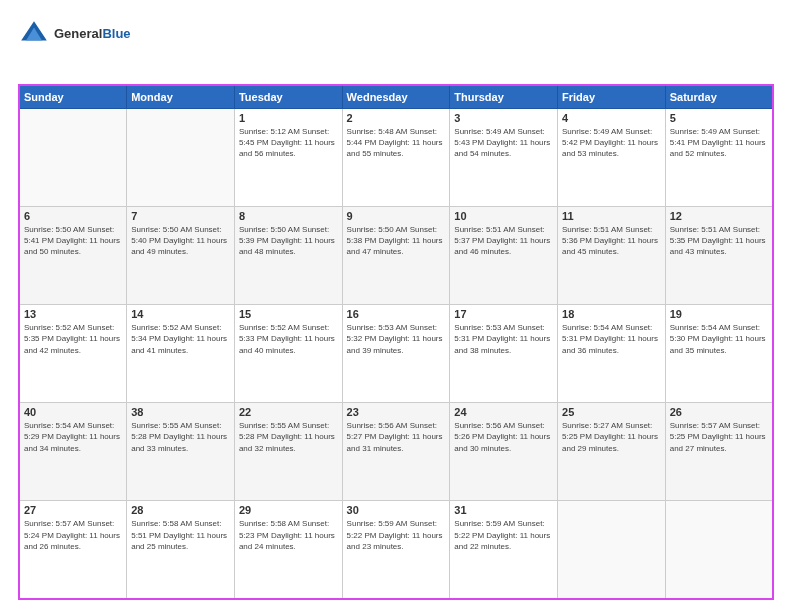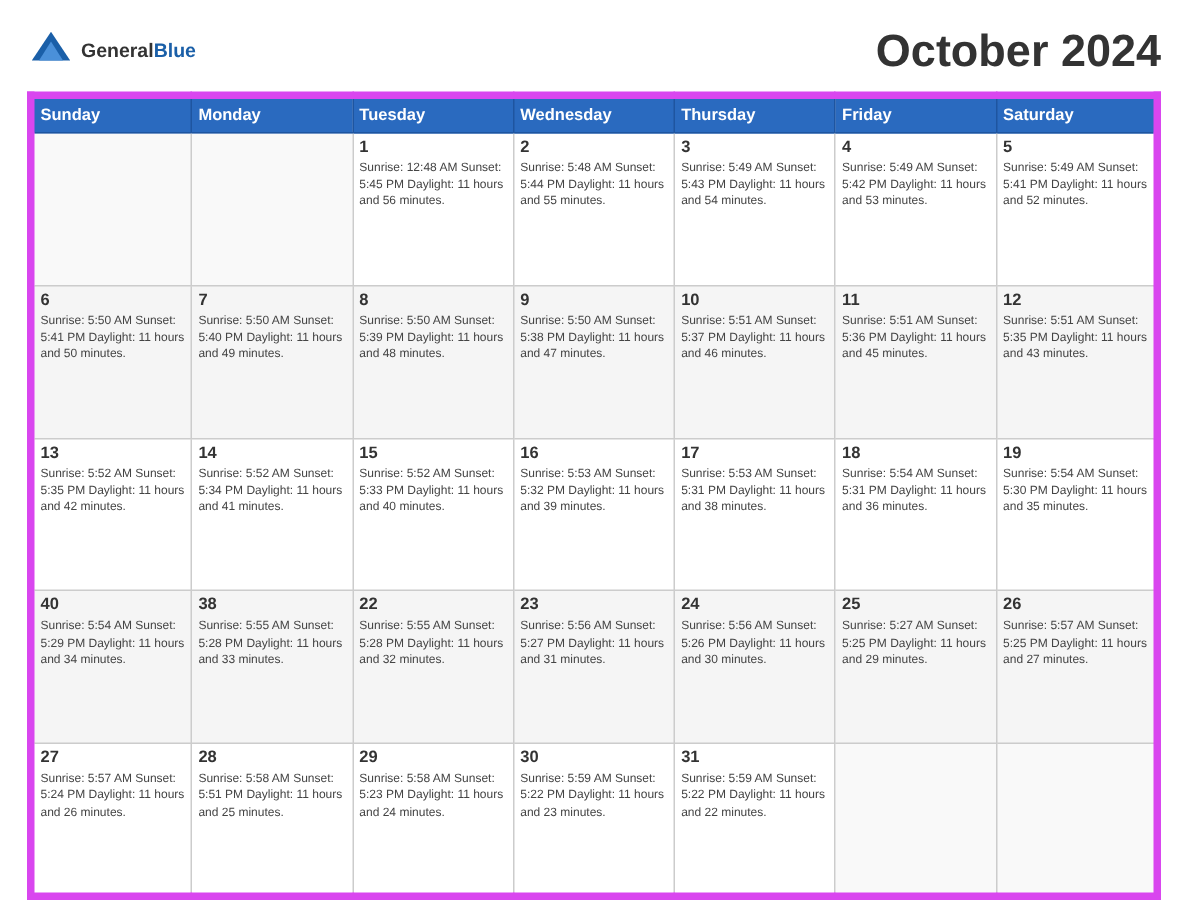--- a/index.html
+++ b/index.html
@@ -47,24 +47,25 @@
       font-weight: bold;
       color: #333;
       line-height: 1.1;
     }
     .location {
       font-size: 14px;
       color: #555;
     }
     .calendar {
       flex: 1;
-      border: 5px solid #d946ef;
+      border: 2px solid #d946ef;
       border-collapse: collapse;
       width: 100%;
       table-layout: fixed;
+      margin-top: 24px;
     }
     .calendar th {
       background-color: #2a6abf;
       color: #fff;
       font-size: 11px;
       font-weight: bold;
       padding: 5px 4px;
       text-align: left;
       border: 1px solid #1e55a0;
     }
@@ -102,42 +103,41 @@
     <div class="logo">
       <svg class="logo-icon" viewBox="0 0 40 40">
         <polygon points="20,4 36,28 4,28" fill="#1a5fa8"></polygon>
         <polygon points="20,12 30,28 10,28" fill="#4a90d9"></polygon>
       </svg>
       <div class="logo-text">
         <div><span class="general">General</span><span class="blue">Blue</span></div>
       </div>
     </div>
     <div class="title-block">
-      <div class="month-title">October 2024</div>
     </div>
   </div>
   <table class="calendar">
     <thead>
       <tr>
         <th>Sunday</th>
         <th>Monday</th>
         <th>Tuesday</th>
         <th>Wednesday</th>
         <th>Thursday</th>
         <th>Friday</th>
         <th>Saturday</th>
       </tr>
     </thead>
     <tbody id="calendar-body">
     <tr>
           <td class="empty"></td>
           <td class="empty"></td>
           <td>
             <div class="day-num">1</div>
-            <div class="day-info">Sunrise: 12:48 AM
+            <div class="day-info">Sunrise: 5:12 AM
 Sunset: 5:45 PM
 Daylight: 11 hours and 56 minutes.</div>
           </td>
           <td>
             <div class="day-num">2</div>
             <div class="day-info">Sunrise: 5:48 AM
 Sunset: 5:44 PM
 Daylight: 11 hours and 55 minutes.</div>
           </td>
           <td>

